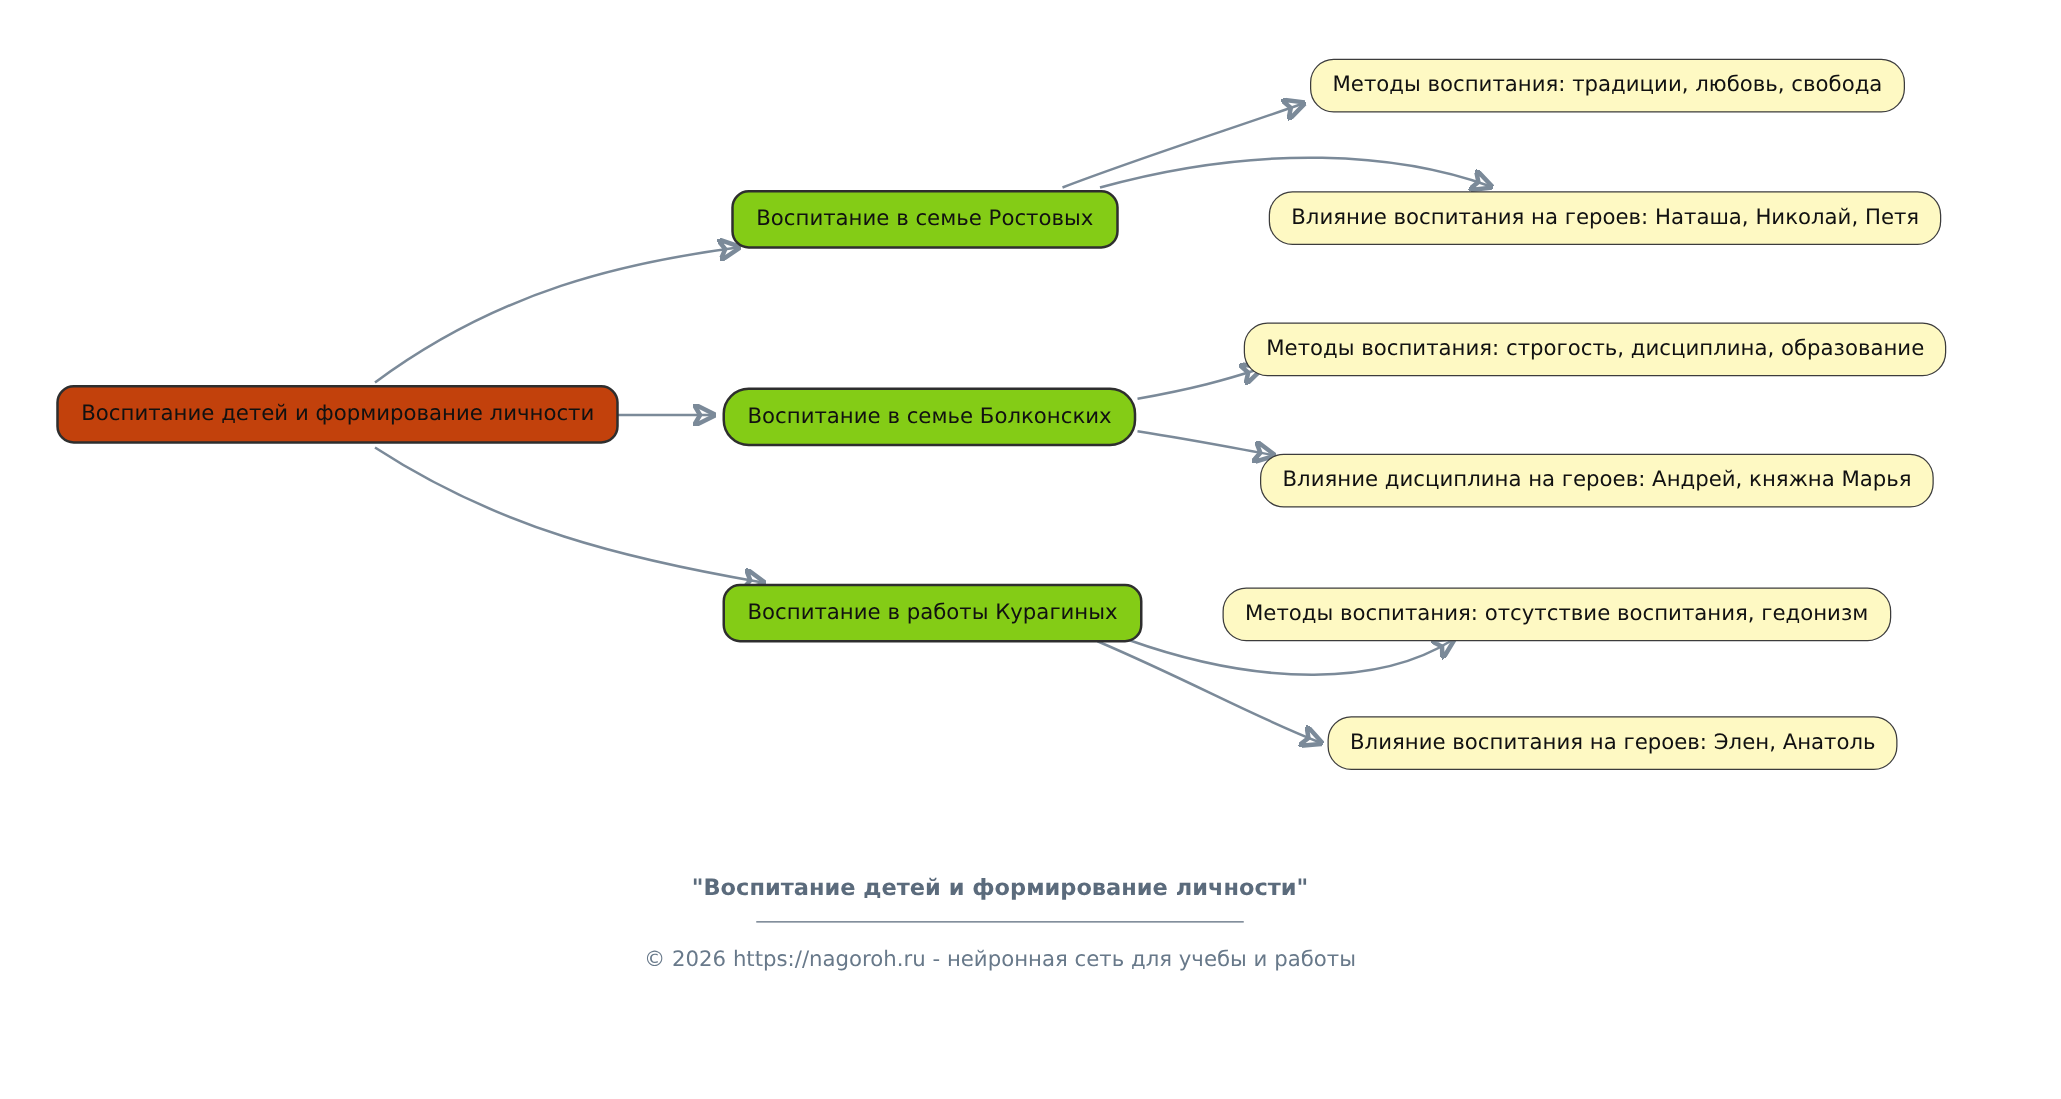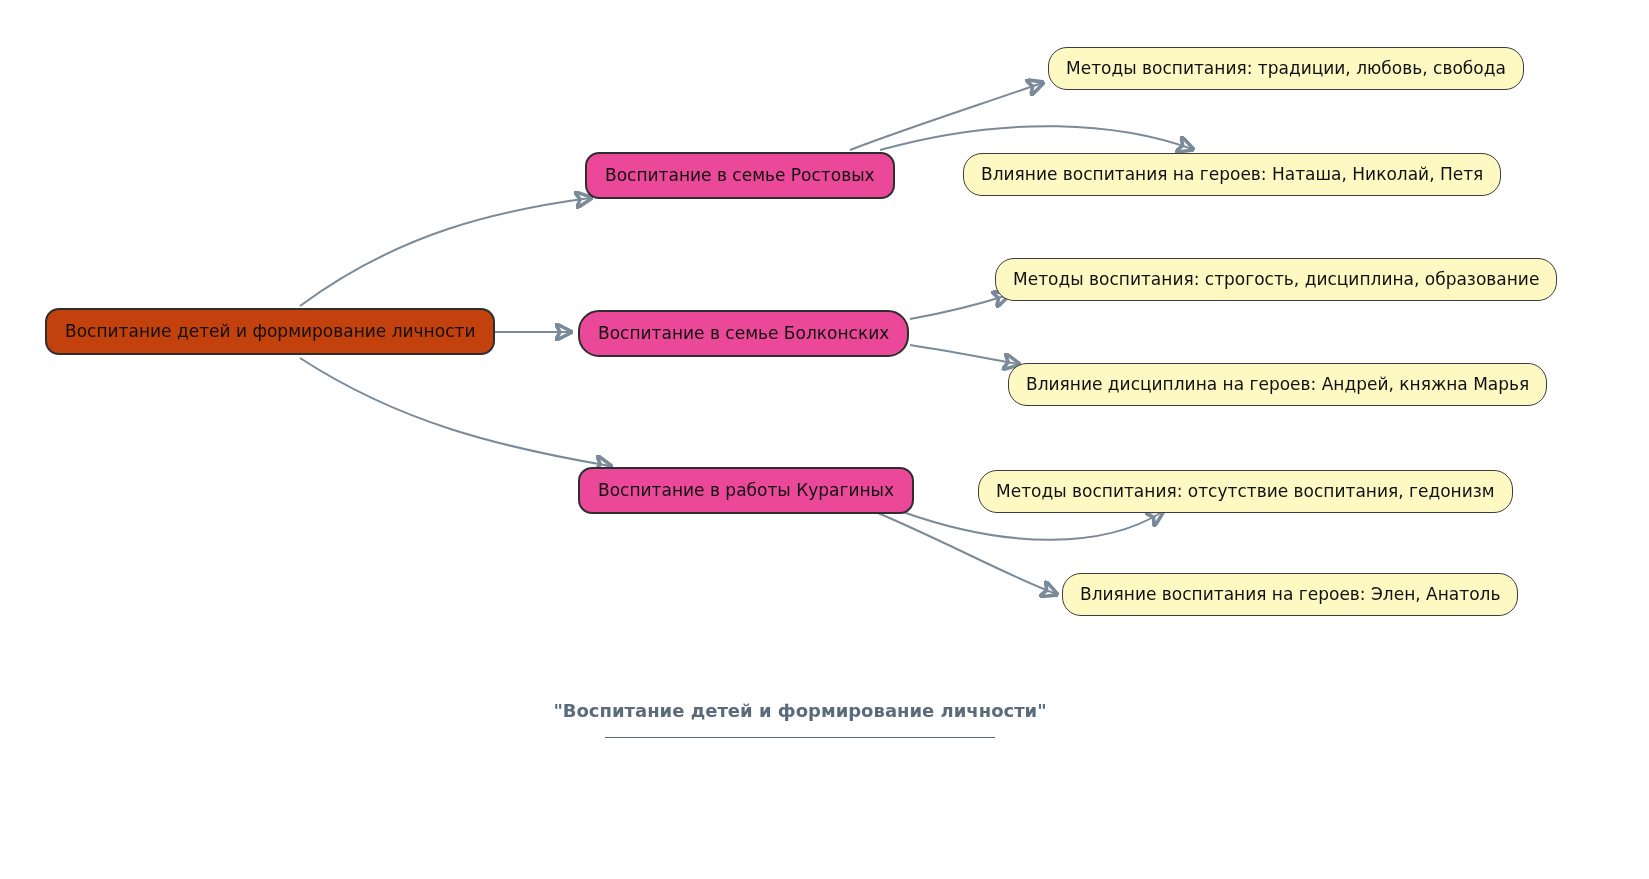--- a/index.html
+++ b/index.html
@@ -17,21 +17,21 @@
     white-space:nowrap;
     font-size:17px;
     line-height:21px;
     padding:11px 18px;
     border-radius:14px;
     border:2px solid #2e2e2e;
     color:#111111;
     box-sizing:border-box;
   }
   .node-green{background:#c2410c;}
-  .node-purple{background:#ec4899;}
+  .node-purple{background:#84cc16;}
   .leaf{
     position:absolute;
     white-space:nowrap;
     font-size:17px;
     line-height:21px;
     padding:10px 17px;
     border-radius:19px;
     border:1.7px solid #3c3c3c;
     background:#fef9c3;
     color:#111111;
@@ -88,28 +88,29 @@
   <div class="node node-green" style="left:45px;top:308px;">Воспитание детей и формирование личности</div>
 
   <div class="node node-purple" style="left:585px;top:152px;">Воспитание в семье Ростовых</div>
 
   <div class="node node-purple" style="left:578px;top:310px;border-radius:21px;">Воспитание в семье Болконских</div>
 
   <div class="node node-purple" style="left:578px;top:467px;">Воспитание в работы Курагиных</div>
 
   <div class="leaf" style="left:1048px;top:47px;">Методы воспитания: традиции, любовь, свобода</div>
 
-  <div class="leaf" style="left:963px;top:153px;">Влияние воспитания на героев: Наташа, Николай, Петя</div>
+  <div class="leaf" style="left:1015px;top:153px;">Влияние воспитания на героев: Наташа, Николай, Петя</div>
 
   <div class="leaf" style="left:995px;top:258px;">Методы воспитания: строгость, дисциплина, образование</div>
 
   <div class="leaf" style="left:1008px;top:363px;">Влияние дисциплина на героев: Андрей, княжна Марья</div>
 
   <div class="leaf" style="left:978px;top:470px;">Методы воспитания: отсутствие воспитания, гедонизм</div>
 
   <div class="leaf" style="left:1062px;top:573px;">Влияние воспитания на героев: Элен, Анатоль</div>
 
   <div class="footer">
     <div class="footer-caption">"Воспитание детей и формирование личности"</div>
     <div class="footer-divider"></div>
+    <div class="footer-copyright">© 2026 https://nagoroh.ru - нейронная сеть для учебы и работы</div>
   </div>
 
 </div>
 
 </body></html>

